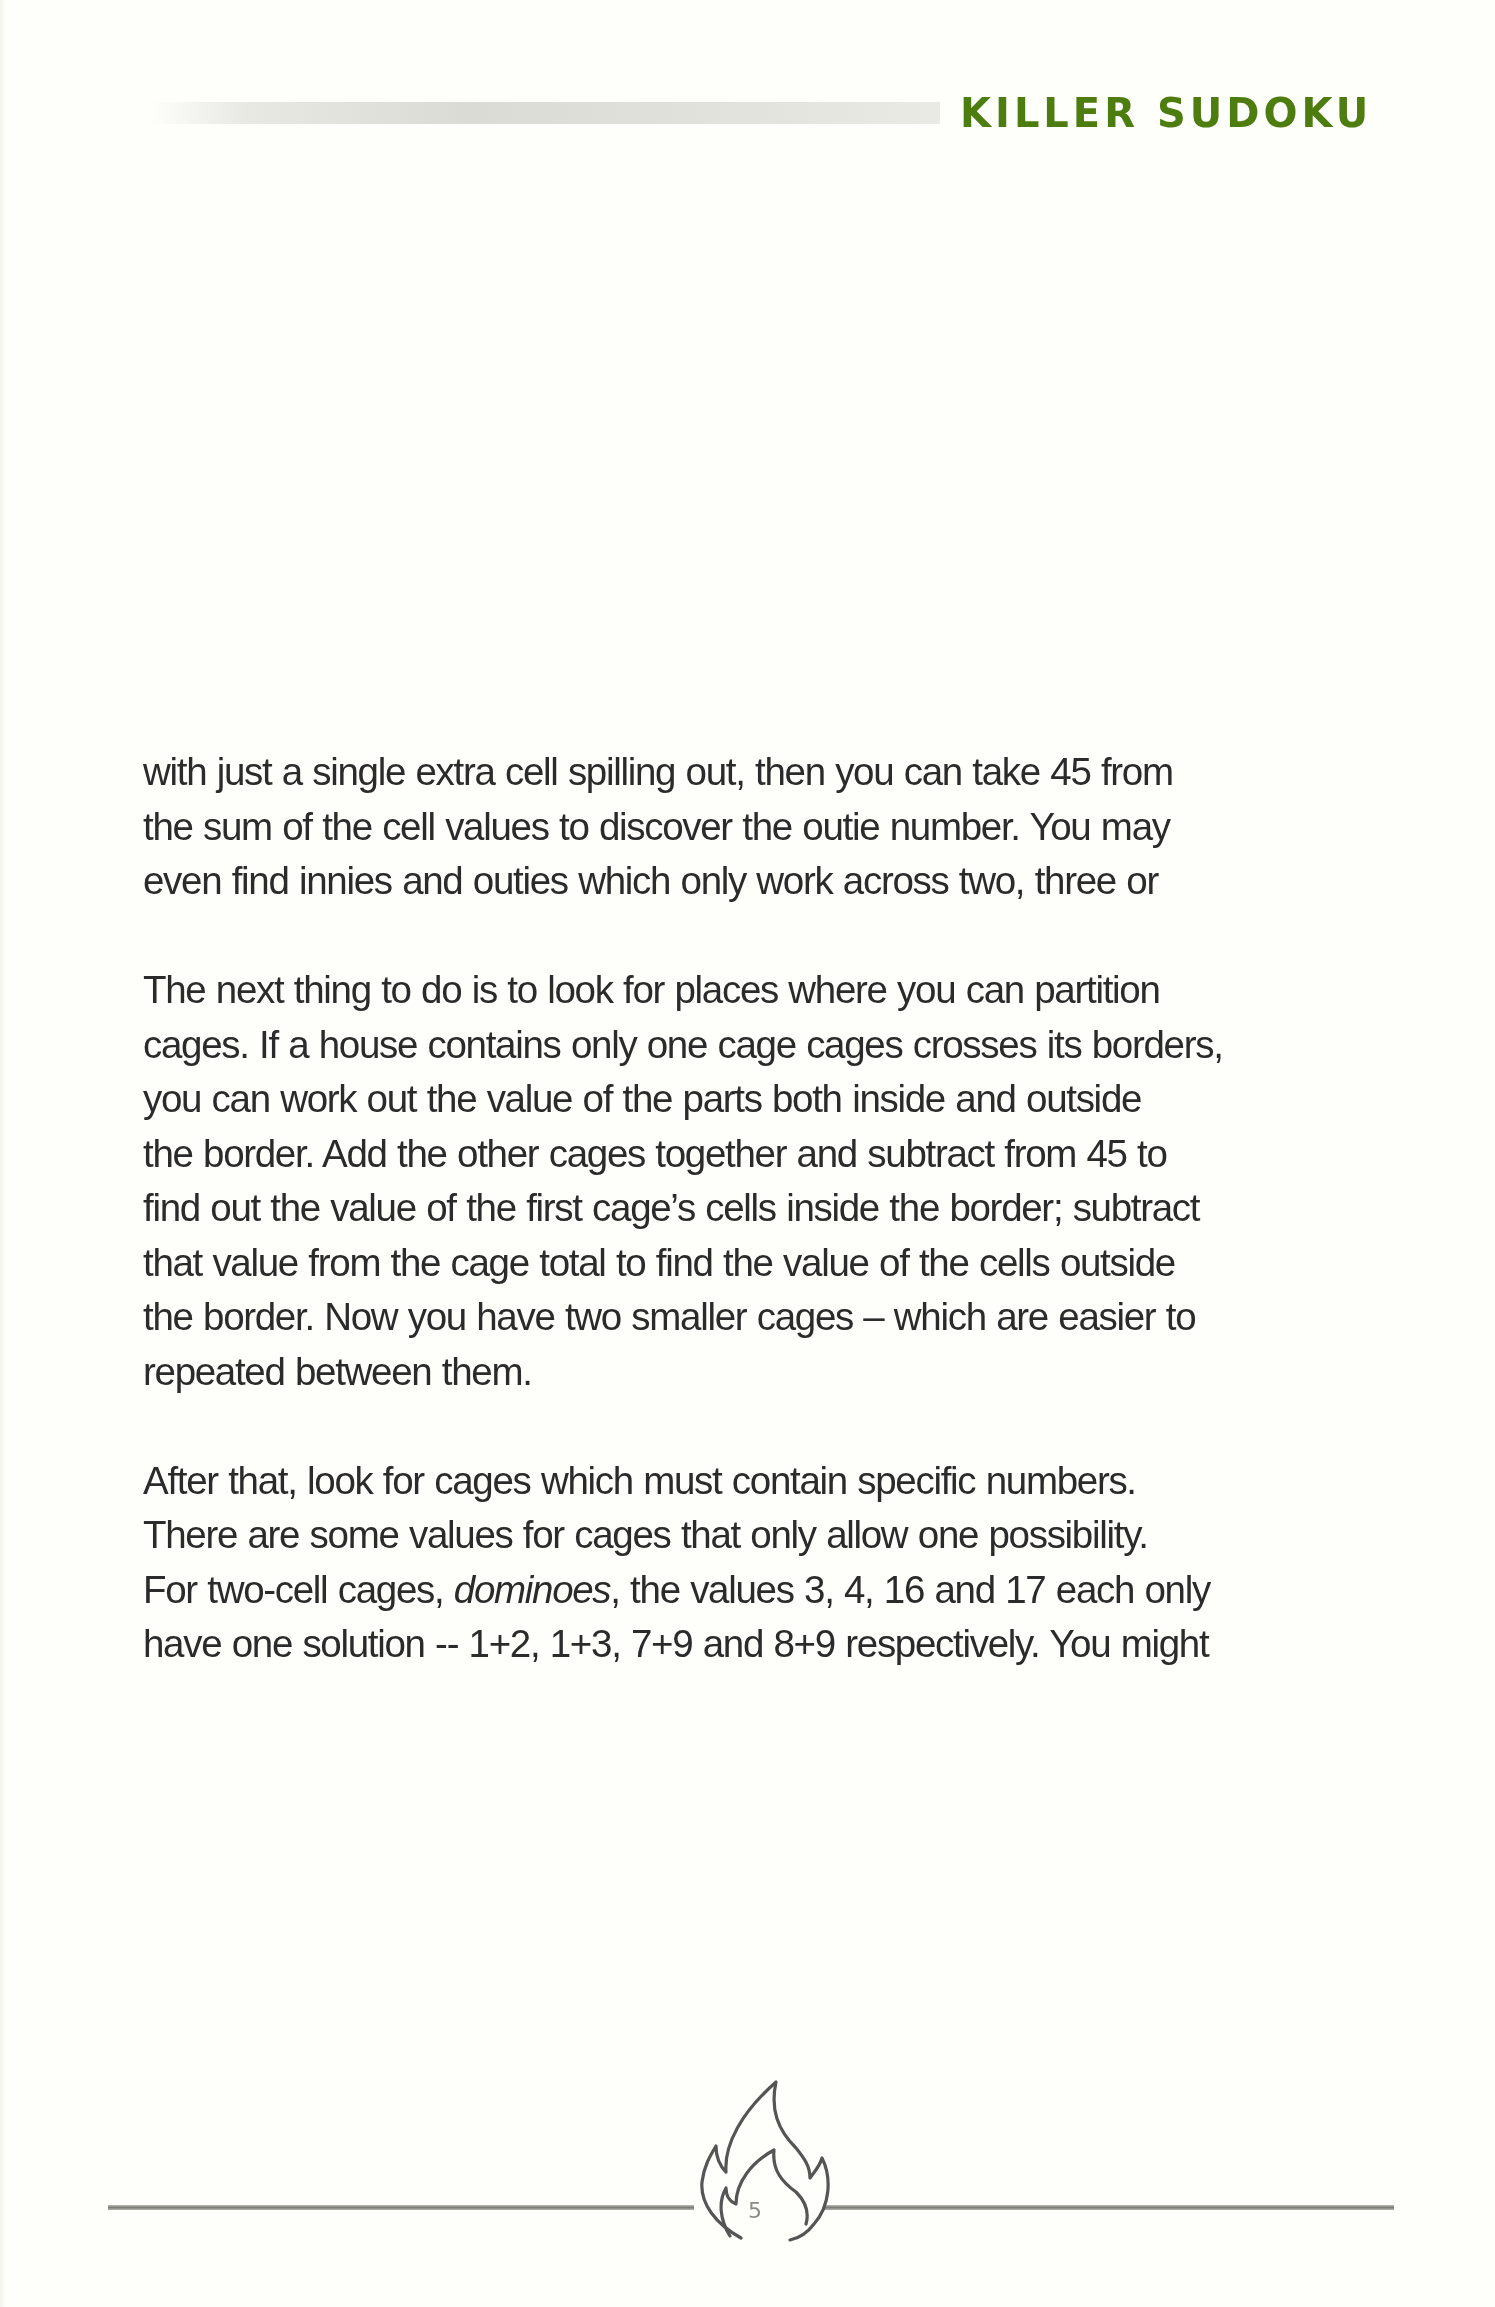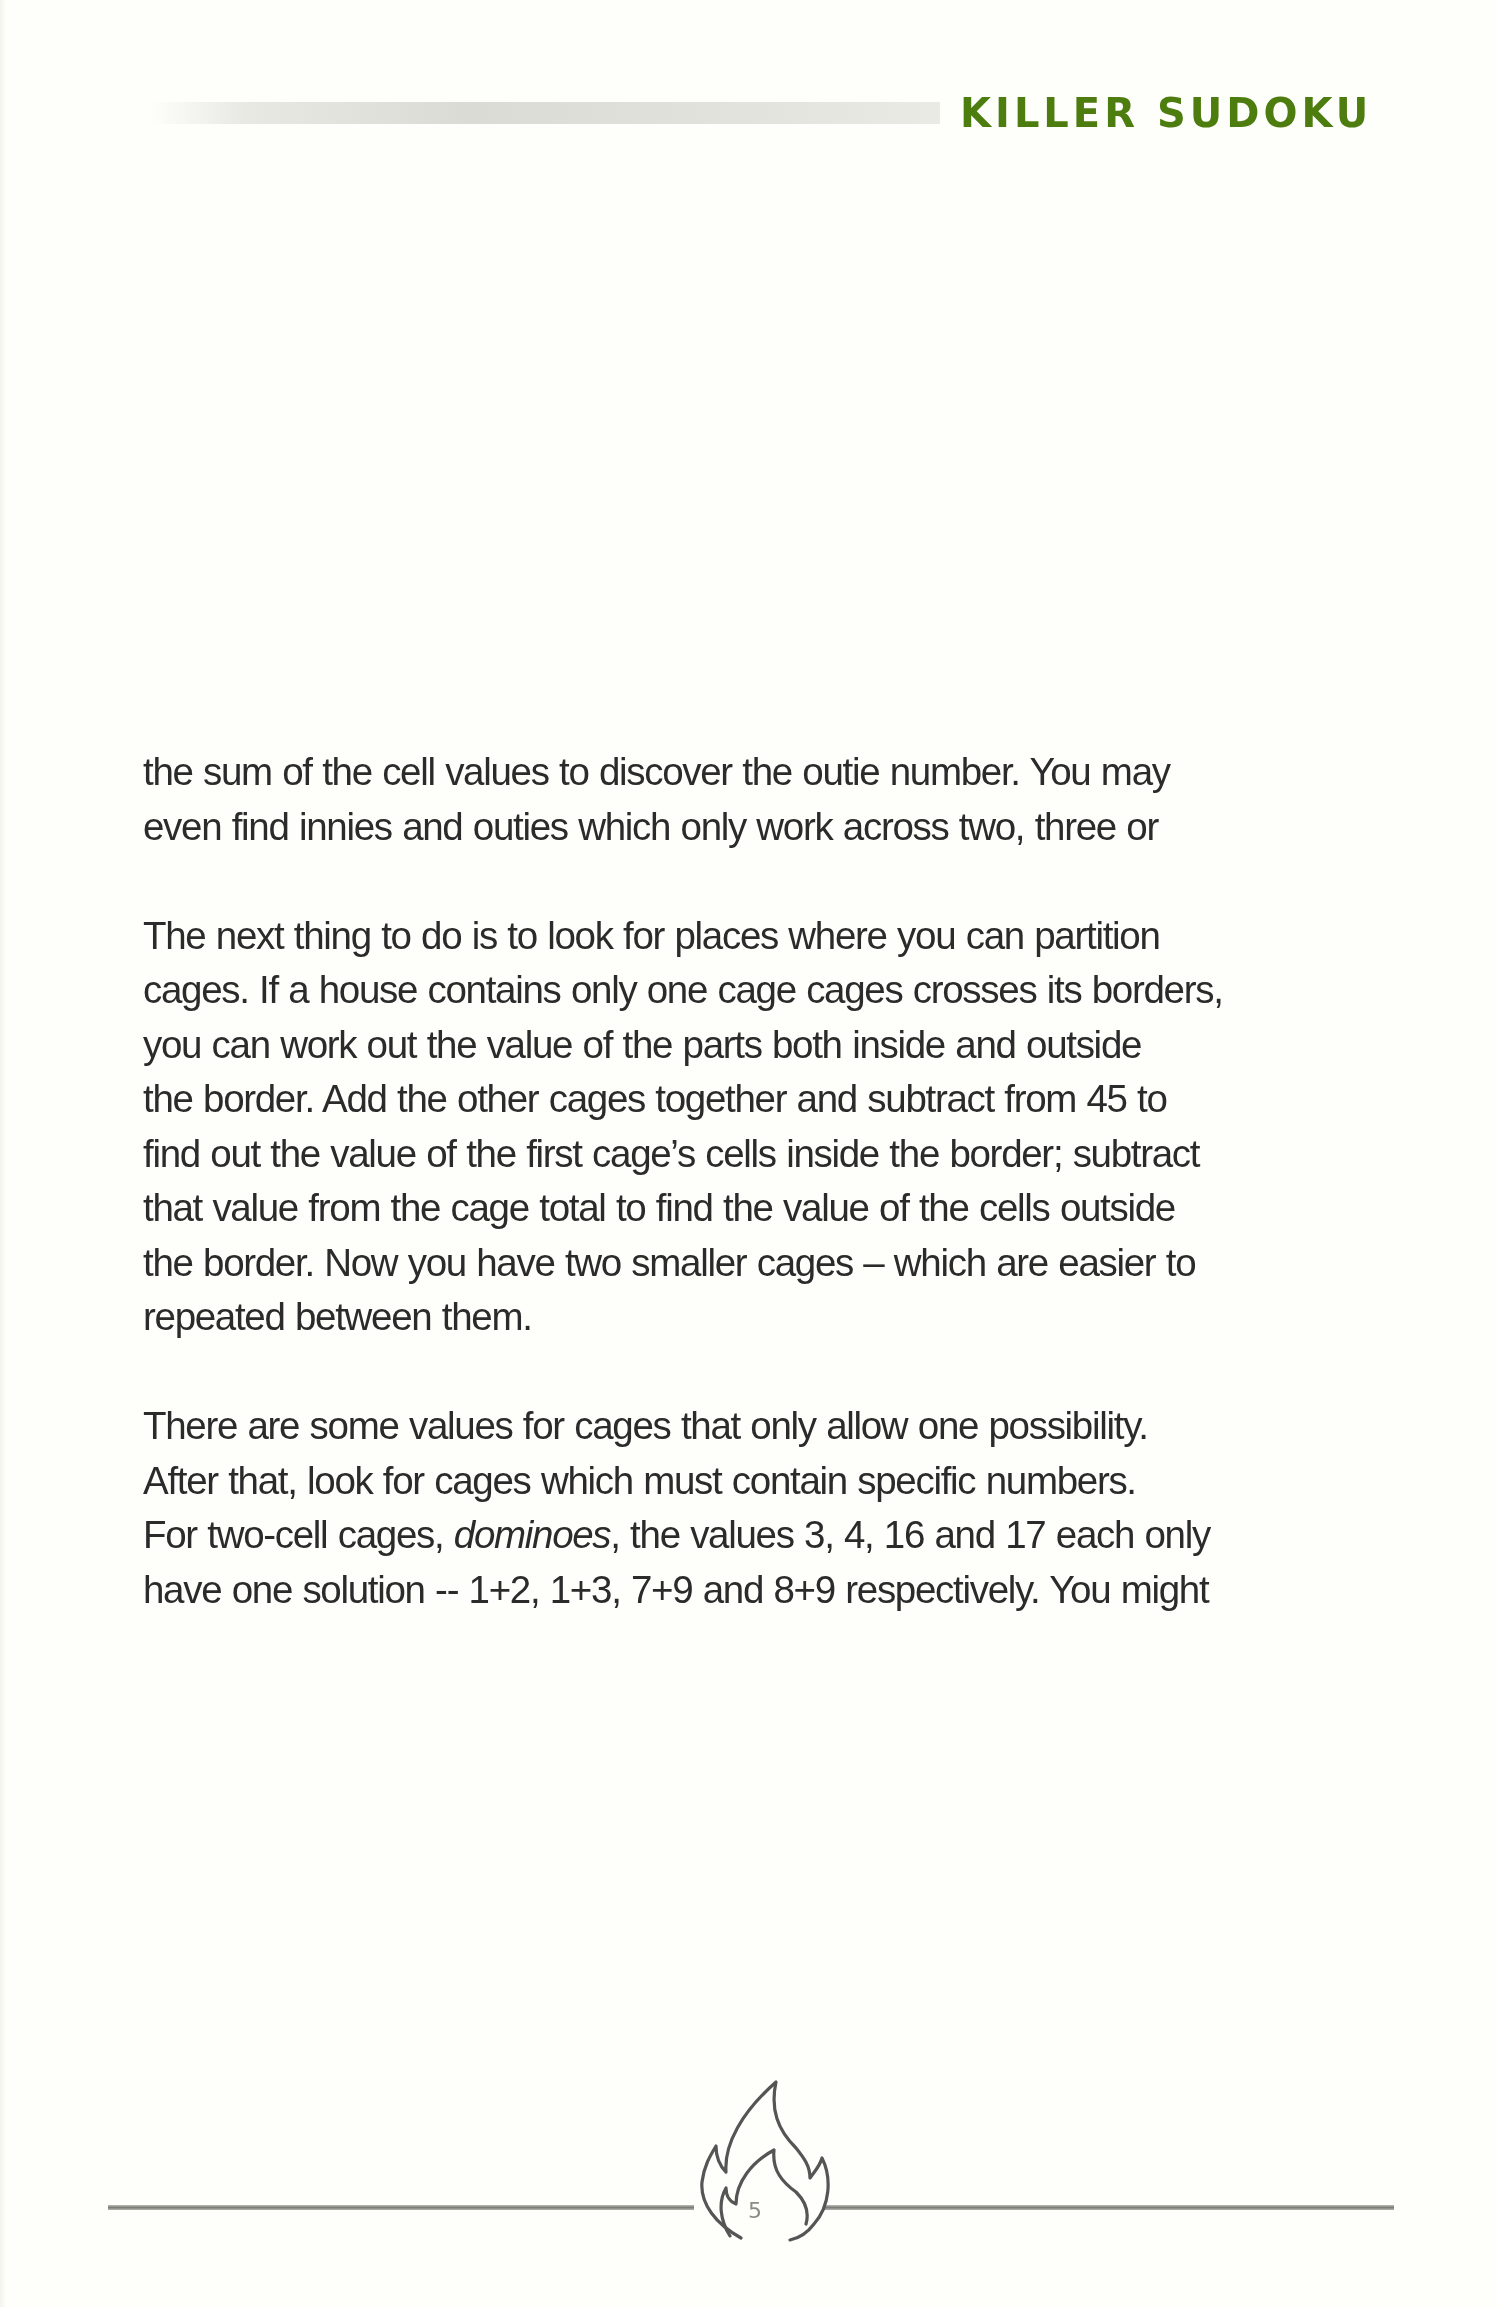--- a/index.html
+++ b/index.html
@@ -102,36 +102,37 @@
 
 <div class="page-edge"></div>
 
 <header>
   <div class="header-band"></div>
   <div class="running-head">KILLER SUDOKU</div>
 </header>
 
 <main class="body-text">
   <p>
+    <span class="line">with just a single extra cell spilling out, then you can take 45 from</span>
     <span class="line">the sum of the cell values to discover the outie number. You may</span>
     <span class="line">even find innies and outies which only work across two, three or</span>
   </p>
   <p>
     <span class="line">The next thing to do is to look for places where you can partition</span>
     <span class="line">cages. If a house contains only one cage cages crosses its borders,</span>
     <span class="line">you can work out the value of the parts both inside and outside</span>
     <span class="line">the border. Add the other cages together and subtract from 45 to</span>
     <span class="line">find out the value of the first cage’s cells inside the border; subtract</span>
     <span class="line">that value from the cage total to find the value of the cells outside</span>
     <span class="line">the border. Now you have two smaller cages – which are easier to</span>
     <span class="line">repeated between them.</span>
   </p>
   <p>
+    <span class="line">After that, look for cages which must contain specific numbers.</span>
     <span class="line">There are some values for cages that only allow one possibility.</span>
-    <span class="line">After that, look for cages which must contain specific numbers.</span>
     <span class="line"><span>For two-cell cages, </span><em>dominoes</em><span>, the values 3, 4, 16 and 17 each only</span></span>
     <span class="line">have one solution -- 1+2, 1+3, 7+9 and 8+9 respectively. You might</span>
   </p>
 </main>
 
 <footer>
   <div class="footer-rule left"></div>
   <div class="footer-rule right"></div>
   <svg class="flame" viewBox="0 0 150 168" fill="none" stroke="#555" stroke-width="3.2" stroke-linejoin="round" stroke-linecap="round">
 

